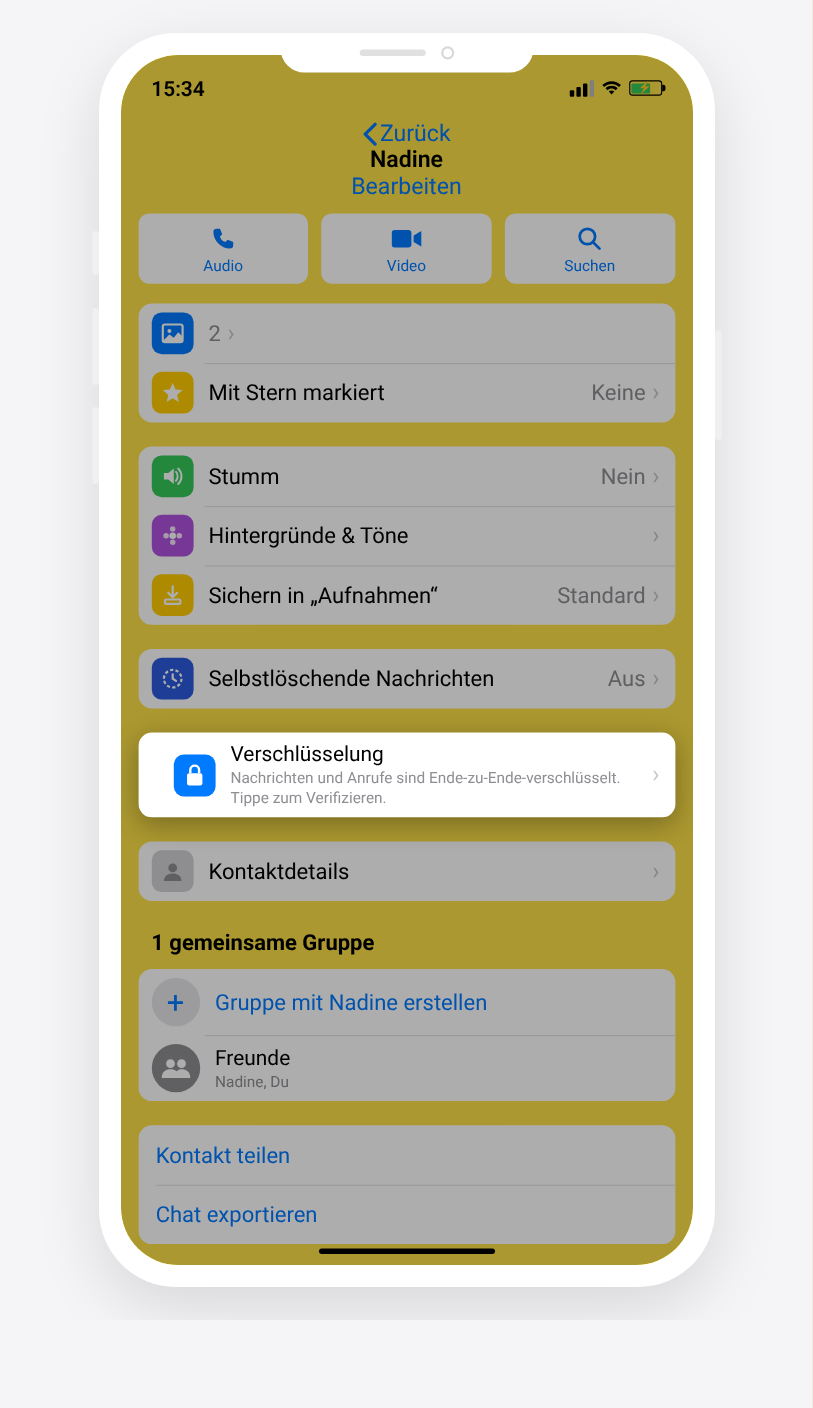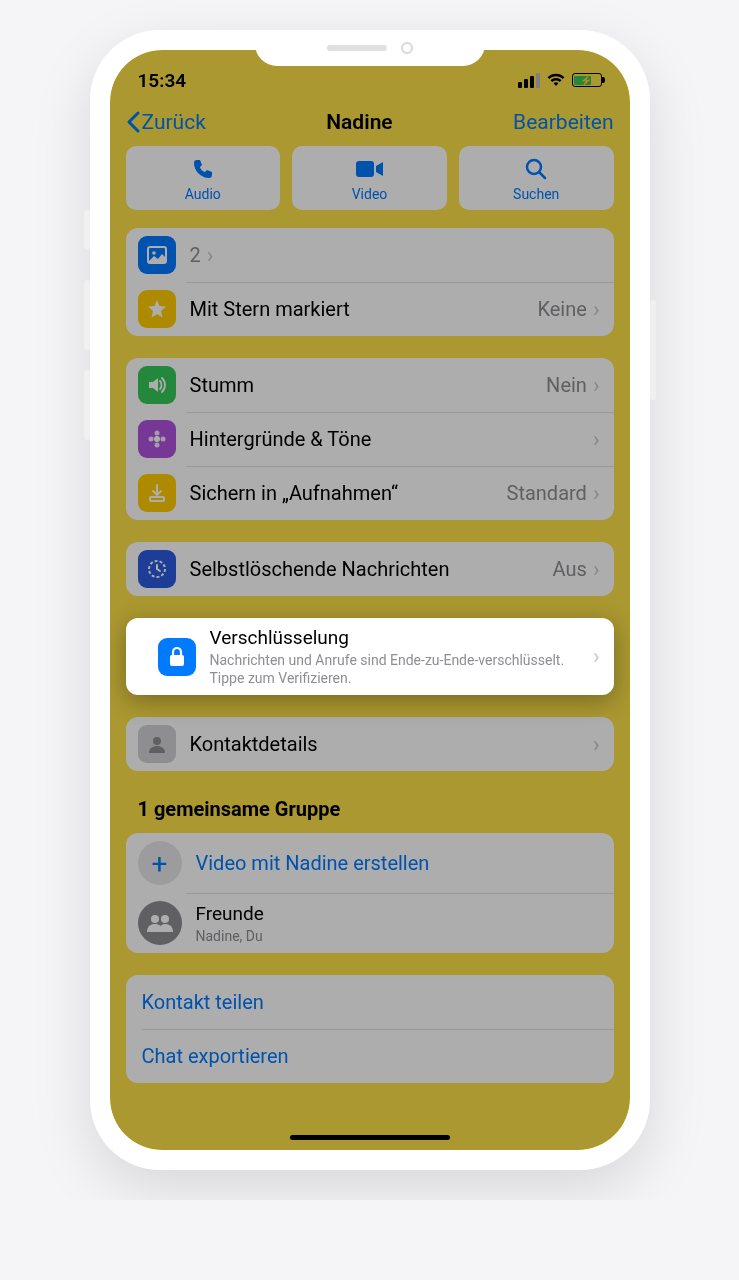--- a/index.html
+++ b/index.html
@@ -76,20 +76,21 @@
   .battery::after{content:""; position:absolute; right:-4px; top:3px; width:2.5px; height:6px; background:#000; border-radius:0 2px 2px 0;}
   .battery .fill{position:absolute; left:1.5px; top:1.5px; bottom:1.5px; width:60%; background:#34c759; border-radius:1px;}
   .battery .bolt{position:absolute; left:50%; top:50%; transform:translate(-50%,-50%); font-size:10px; color:#000;}
   .nav-bar {
     display: flex;
     align-items: center;
     justify-content: space-between;
     padding: 10px 16px 12px;
     position:relative;
     z-index:4;
+    flex-direction:column;
   }
   .nav-back { display:flex; align-items:center; color:#007aff; font-size:21px; gap:2px;}
   .nav-title { font-size:21px; font-weight:600; color:#000;}
   .nav-edit { color:#007aff; font-size:21px;}
   .action-row {
     display:flex;
     gap:12px;
     padding: 0 16px 18px;
     position:relative;
     z-index:4;
@@ -357,21 +358,21 @@
           <span class="row-label">Kontaktdetails</span>
           <span class="chev">›</span>
         </div>
       </div>
 
       <div class="section-header">1 gemeinsame Gruppe</div>
 
       <div class="section">
         <div class="row">
           <div class="plus-circle">+</div>
-          <span class="row-label link-row">Video mit Nadine erstellen</span>
+          <span class="row-label link-row">Gruppe mit Nadine erstellen</span>
         </div>
         <div class="row">
           <div class="group-avatar">
             <svg width="28" height="20" viewBox="0 0 28 20">
                 <circle cx="9" cy="6" r="4" fill="#fff"></circle>
                 <circle cx="19" cy="6" r="4" fill="#fff"></circle>
                 <path d="M1 19 C1 13 5 11 9 11 C13 11 17 13 17 19 Z" fill="#fff"></path>
                 <path d="M13 19 C13 13 16 11 19 11 C23 11 27 13 27 19 Z" fill="#fff"></path>
               </svg>
           </div>

